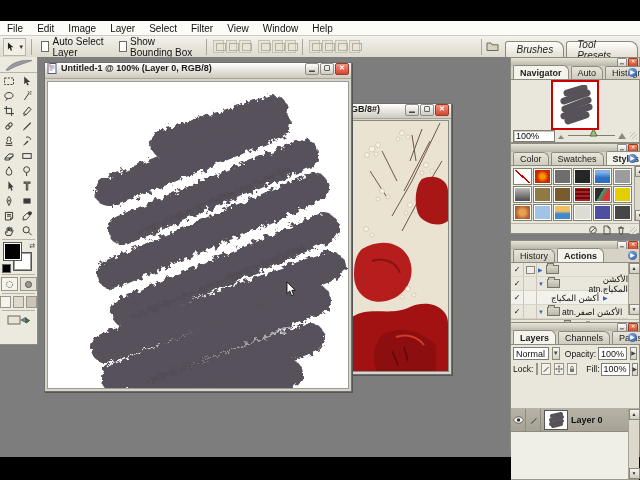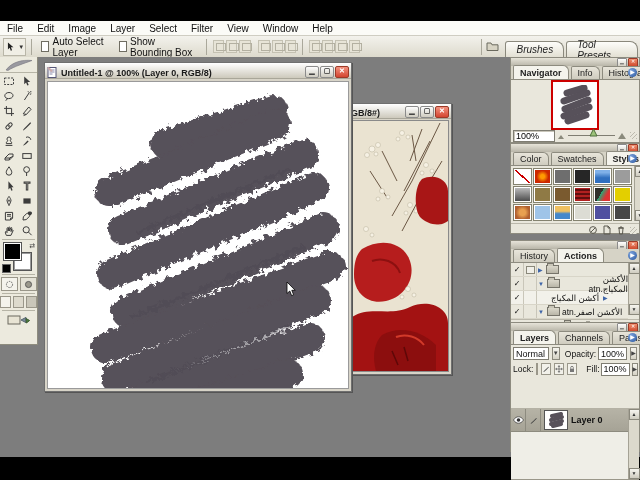--- a/index.html
+++ b/index.html
@@ -23,21 +23,21 @@
   
   #toolbox{left:0;top:0;width:37px;height:287px;background:#eceade;border-right:1px solid #8e8c7e;border-bottom:1px solid #8e8c7e;}
   .toolgrid{display:grid;grid-template-columns:18px 18px;}
   .tool{width:18px;height:15px;display:flex;align-items:center;justify-content:center;}
   .tool svg{width:12px;height:12px;}
   .tool svg *{stroke:#3c3c3c;fill:none;stroke-width:1;}
   .tool svg .f{fill:#3c3c3c;stroke:none;}
   .tsep{height:1px;background:#b6b4a6;margin:1px 2px;}
   
   .docwin{background:#d8d4c8;border:1px solid #6f6f6f;box-shadow:1px 1px 0 #555;}
-  .doctitle{height:14px;background:linear-gradient(#ffffff,#cdc9bc);display:flex;align-items:flex-end;
+  .doctitle{height:14px;background:linear-gradient(#ffffff,#cdc9bc);display:flex;align-items:flex-start;
             font-size:9px;font-weight:bold;color:#1a1a1a;padding:0 2px;border-bottom:1px solid #a9a699;}
   .winbtn{width:12px;height:10px;border:1px solid #8b8b8b;border-radius:2px;background:linear-gradient(#fdfdfd,#cfccc0);
           font-size:7px;line-height:8px;text-align:center;color:#333;margin-left:1px;flex:none;}
   .winbtn.close{background:linear-gradient(#f2927f,#d44530);color:#fff;border-color:#9c3a28;}
   
   .palette{left:510px;width:128px;background:#e9e7dc;border:1px solid #8d8b7f;}
   .ptitle{height:7px;background:linear-gradient(#e6e3d8,#b9b6a9);display:flex;justify-content:flex-end;align-items:center;padding:1px 1px 0 0;}
   .pbtn{width:8px;height:7px;border:1px solid #8b8b8b;border-radius:1px;background:linear-gradient(#fff,#d4d1c5);
         font-size:5px;line-height:5px;text-align:center;color:#333;margin-left:1px;}
   .pbtn.close{background:linear-gradient(#f0906f,#cf4a2e);color:#fff;border-color:#9c3a28;}
@@ -414,21 +414,21 @@
     </div>
   </div>
 
   <div class="palette abs" style="top:0px;height:84px;">
     <div class="ptitle">
       <span class="pbtn">▁</span>
       <span class="pbtn close">✕</span>
     </div>
     <div class="ptabs">
       <div class="ptab active">Navigator</div>
-      <div class="ptab">Info</div>
+      <div class="ptab">Auto</div>
       <div class="ptab">Histogram</div>
       <div class="pmenu">▶</div>
     </div>
     <div style="height:49px;display:flex;align-items:center;justify-content:center;">
       <div style="width:44px;height:46px;background:#fff;border:2px solid #c00;display:flex;align-items:center;justify-content:center;">
         <svg width="36" height="40" viewBox="0 0 36 40">
           <g stroke="#57515a" stroke-width="7" stroke-linecap="round" fill="none">
             <path d="M10,8 L27,3"></path>
               <path d="M7,16 L30,8"></path>
               <path d="M8,24 L31,15"></path>

